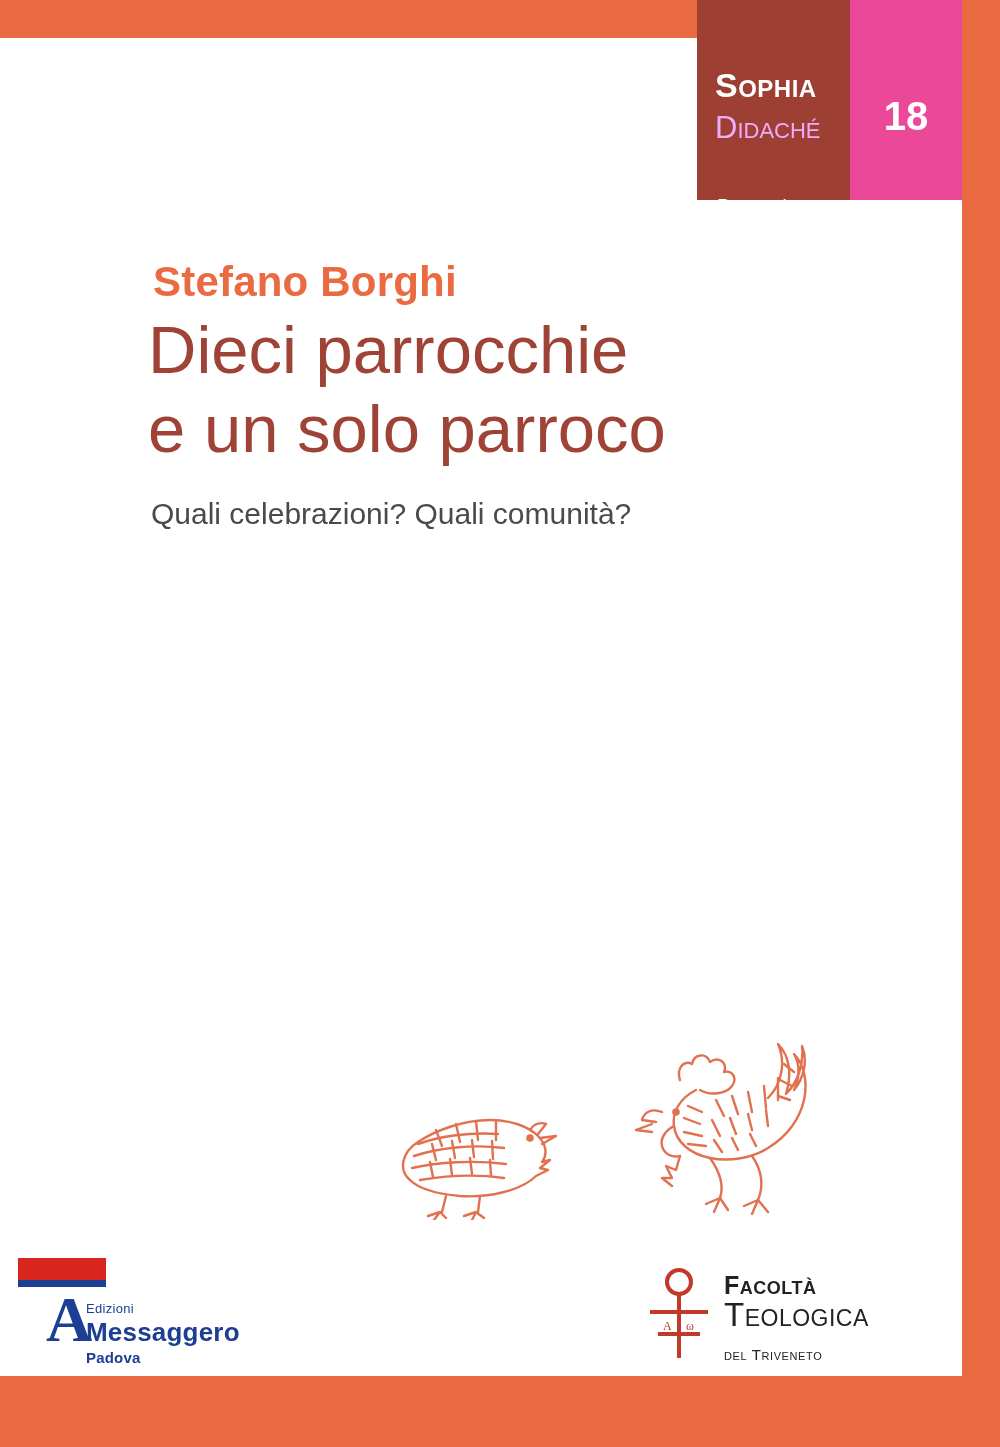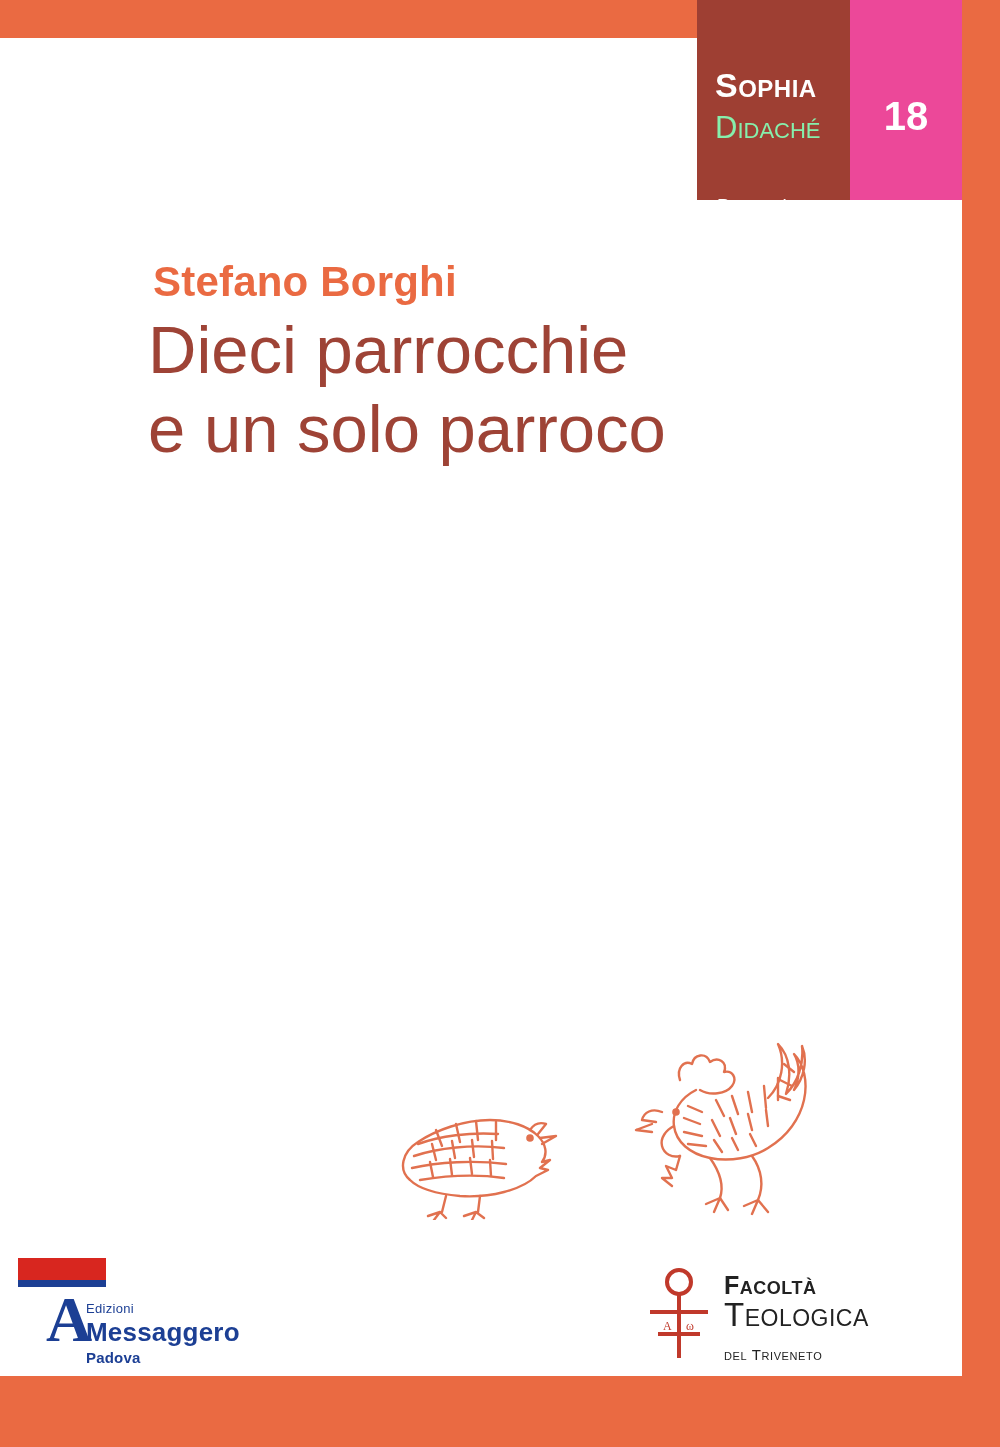--- a/index.html
+++ b/index.html
@@ -60,21 +60,21 @@
     font-variant: small-caps;
     color: #ffffff;
     line-height: 1;
   }
   .series-didache {
     position: absolute;
     left: 18px;
     top: 112px;
     font-size: 31px;
     font-variant: small-caps;
-    color: #86efac;
+    color: #f0abfc;
     line-height: 1;
   }
   .series-percorsi {
     position: absolute;
     left: 20px;
     top: 156px;
     font-size: 19px;
     color: #ffffff;
     line-height: 1;
     margin-top: 40px;
@@ -225,20 +225,21 @@
     <div class="series-number-box">
       <div class="series-number">18</div>
     </div>
   </div>
 
   <div class="author">Stefano Borghi</div>
   <div class="title">
     <div>Dieci parrocchie</div>
     <div>e un solo parroco</div>
   </div>
+  <div class="subtitle">Quali celebrazioni? Quali comunità?</div>
 
   <div class="illustration">
     <svg viewBox="0 0 500 200" width="500" height="200" xmlns="http://www.w3.org/2000/svg">
       <g fill="none" stroke="#e1714f" stroke-width="2.4" stroke-linecap="round" stroke-linejoin="round">
 
         <path d="M30 160 C18 150 22 132 38 122 C56 110 84 100 110 100 C130 100 148 106 158 116
                  C166 124 168 134 162 142 L170 140 L160 148 L168 150 L156 156
                  C142 170 110 178 80 176 C58 174 40 170 30 160 Z"></path>
         <path d="M150 110 C154 104 160 102 166 104 L158 114"></path>
         <path d="M160 118 L176 116 L162 124"></path>

